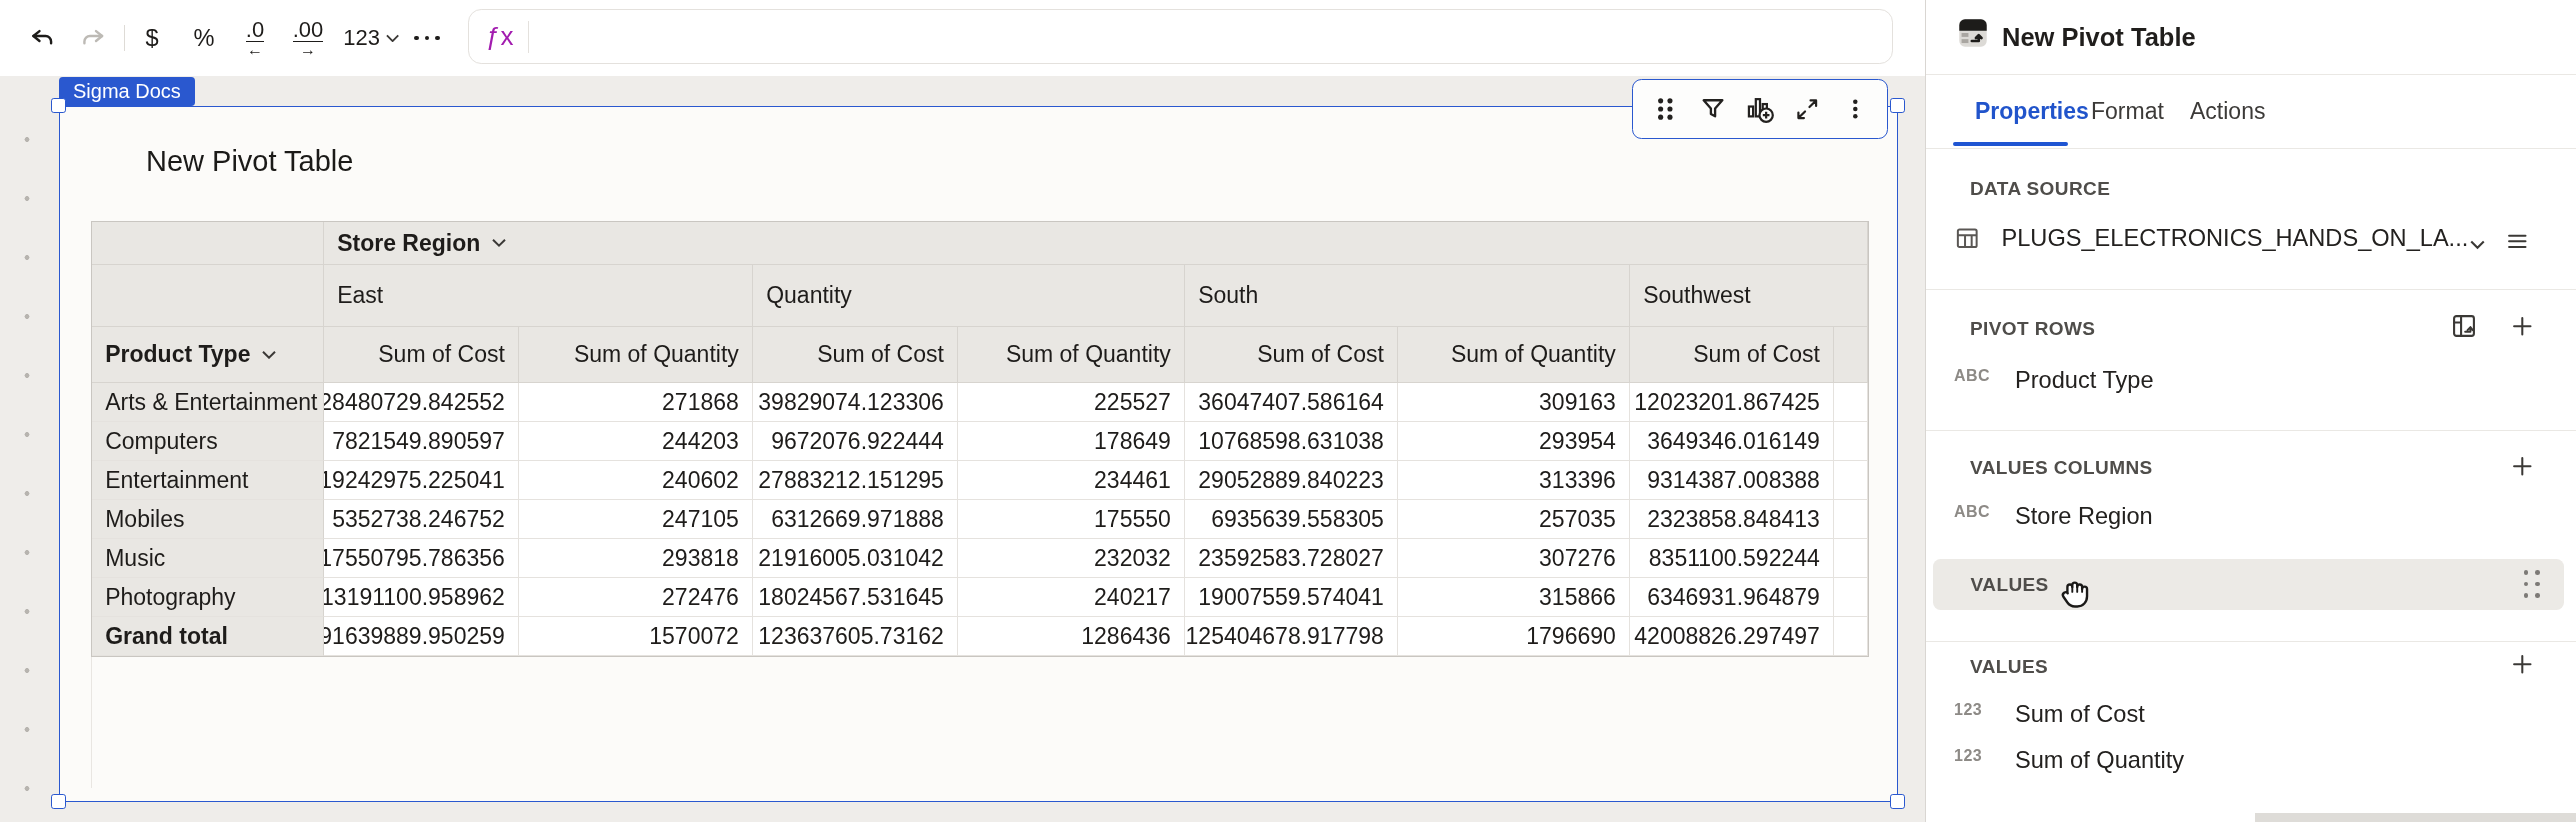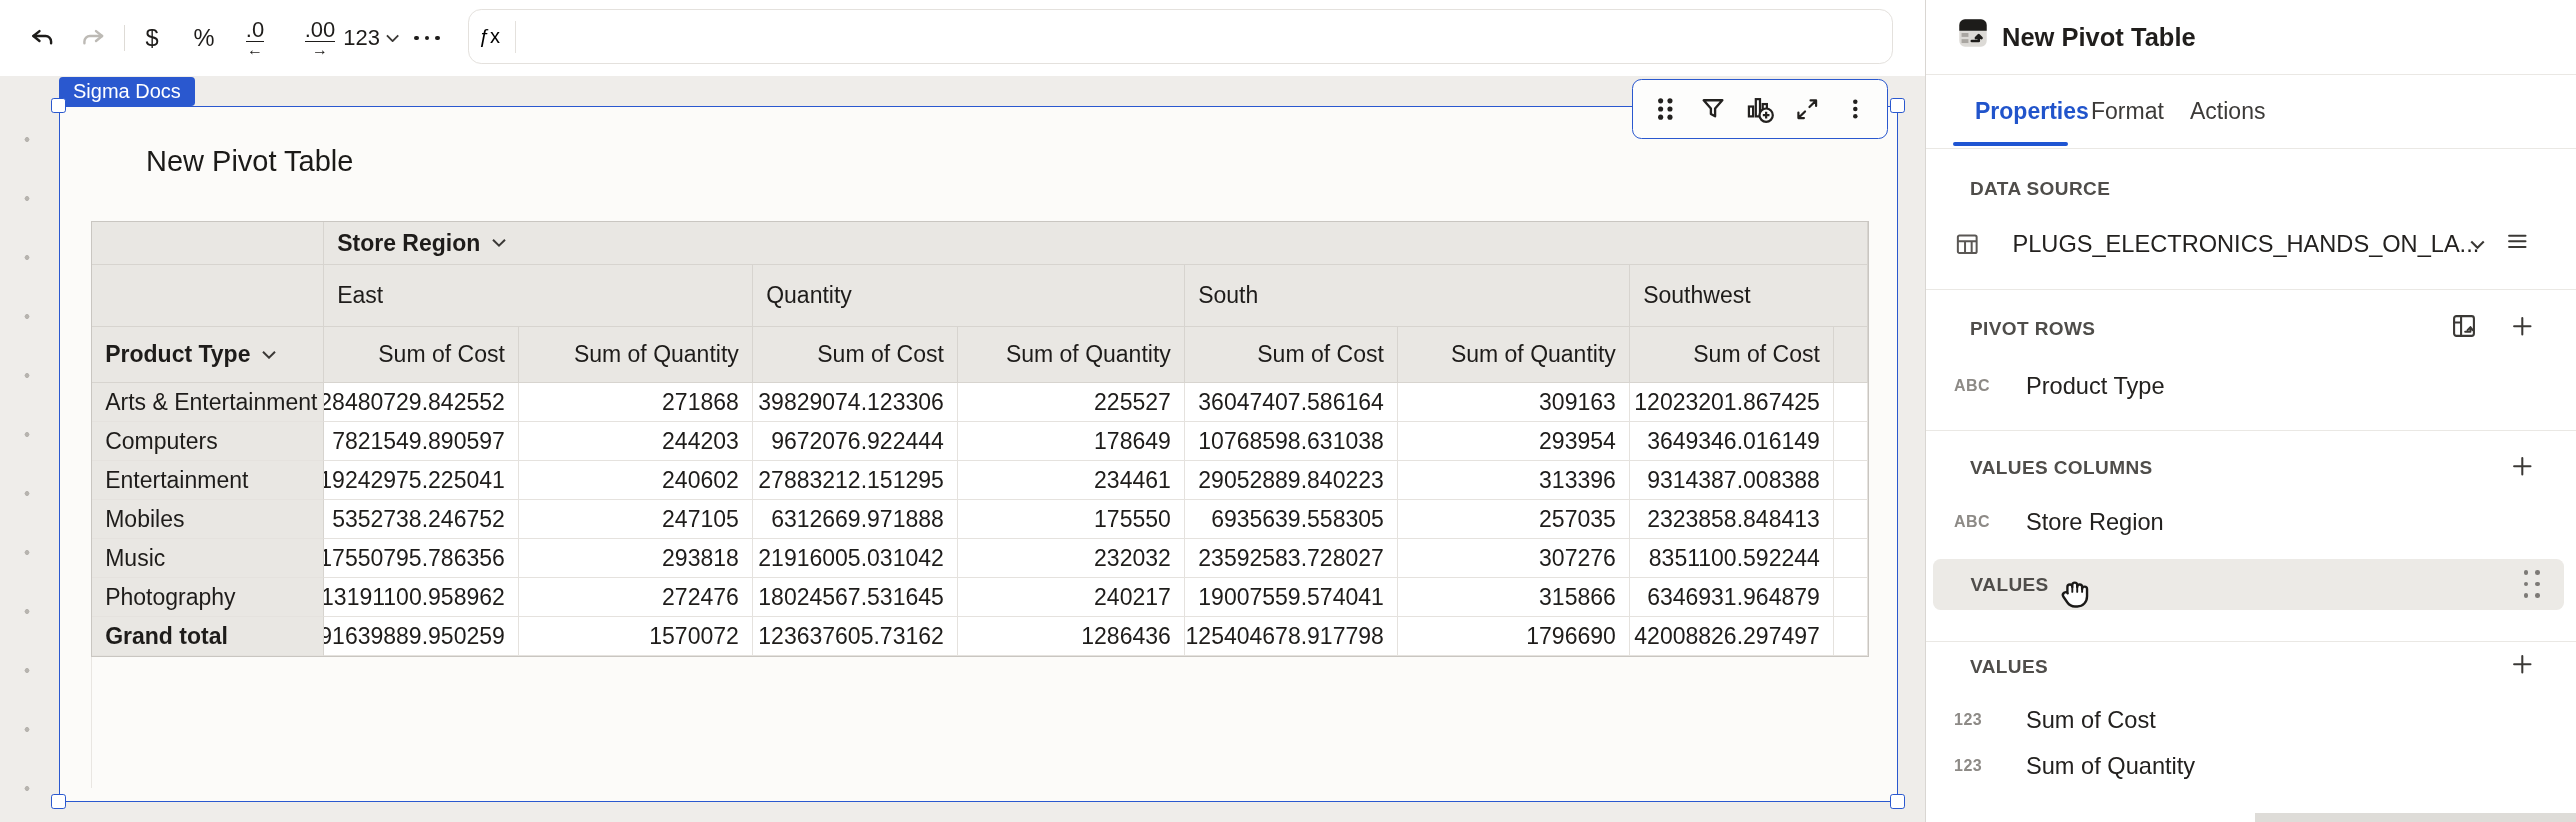--- a/index.html
+++ b/index.html
@@ -26,21 +26,21 @@
   .tbtn{position:absolute;top:19px;width:38px;height:38px;display:flex;align-items:center;justify-content:center;border-radius:5.7px;color:var(--ink);font-size:23.6px;}
   .tbtn.disabled{color:#bdbab5;}
   .vdiv{position:absolute;top:24.6px;width:0.9px;height:26.5px;background:#dedbd6;}
   .decbtn{display:flex;flex-direction:column;align-items:center;line-height:1;font-size:22px;}
   .decbtn .u{border-bottom:1.9px solid currentColor;padding-bottom:0.9px;}
   .decbtn .ar{font-size:16px;margin-top:-0.9px;}
   .numfmt{display:flex;align-items:center;gap:5.7px;font-size:22px;}
   .moredots{display:flex;gap:5.7px;}
   .moredots i{width:4.7px;height:4.7px;border-radius:50%;background:var(--ink);}
   .fxbar{position:absolute;left:468px;top:9.4px;width:1425px;height:55px;border:1.9px solid #e4e1dd;border-radius:13.2px;background:#fff;display:flex;align-items:center;}
-  .fxbar .fxg{font-size:20px;margin-left:10px;color:#000000;}
+  .fxbar .fxg{font-size:26px;margin-left:17px;color:#a21caf;}
   .fxbar .fxdiv{width:0.9px;height:32px;background:#e4e1dd;margin-left:15px;}
 
   
   .canvas{position:absolute;left:0;top:76px;width:1925px;height:747px;background:var(--canvas);}
   .dotcol{position:absolute;left:23px;top:34px;width:7.6px;height:703px;
     background:radial-gradient(circle,#b7b4af 2.1px,transparent 2.6px) 50% 0/7.6px 59px repeat-y;}
 
   .doc-chip{position:absolute;left:59px;top:77px;height:29px;padding:0 14px;background:var(--blue);color:#fff;
     font-size:20px;display:flex;align-items:center;border-radius:3.8px 3.8px 3.8px 0;z-index:4;}
 
@@ -72,21 +72,21 @@
 
   
   .panel{position:absolute;left:1925px;top:0;width:651px;height:822px;background:#fff;border-left:0.9px solid #d9d6d2;}
   .panel .sep{position:absolute;left:0;width:651px;height:0.9px;background:var(--sep);}
   .ptitle-icon{position:absolute;left:31px;top:17px;}
   .ptitle{position:absolute;left:76px;top:23px;font-size:25.5px;font-weight:600;color:#201e1c;}
   .tab{position:absolute;top:98px;font-size:23px;color:#3c3a38;}
   .tab.active{color:#2154cb;font-weight:700;}
   .tab-underline{position:absolute;left:27px;top:142px;width:115px;height:3.8px;background:#1f55d2;border-radius:1.9px;}
   .seclabel{position:absolute;left:28px;font-size:19px;font-weight:700;color:var(--gray-label);letter-spacing:0.4px;margin-left:16px;}
-  .item-row{position:absolute;left:28px;display:flex;align-items:center;gap:32px;height:38px;}
+  .item-row{position:absolute;left:28px;display:flex;gap:21px;height:38px;}
   .type-badge{font-size:16px;font-weight:700;color:var(--type-gray);letter-spacing:0.5px;width:40px;flex:none;}
   .item-name{font-size:23.6px;color:#23211f;}
   .right-icon{position:absolute;display:flex;align-items:center;justify-content:center;width:32px;height:32px;color:#3b3936;}
   .values-chip{position:absolute;left:6.6px;top:559px;width:631px;height:51px;background:var(--chipgray);border-radius:7.6px;}
   .values-chip .seclabel{position:static;}
   .chip-inner{display:flex;align-items:center;justify-content:space-between;height:100%;padding:0 23px 0 22px;}
   .dragdots{display:grid;grid-template-columns:repeat(2,5.7px);grid-auto-rows:5.7px;gap:5.7px;}
   .dragdots i{width:4.7px;height:4.7px;border-radius:50%;background:#7d7a76;}
   .cursor-hand{position:absolute;left:123px;top:13.2px;z-index:9;}
   .scroll-thumb{position:absolute;left:329px;top:813px;width:322px;height:9.4px;background:#dedcd8;}
@@ -114,21 +114,21 @@
     </div>
   <div class="tbtn" style="left:185px">
       <span>%</span>
     </div>
   <div class="tbtn" style="left:236px">
     <span class="decbtn">
         <span class="u">.0</span>
         <span class="ar">←</span>
       </span>
   </div>
-  <div class="tbtn" style="left:301px">
+  <div class="tbtn" style="left:289px">
     <span class="decbtn">
         <span class="u">.00</span>
         <span class="ar">→</span>
       </span>
   </div>
   <div class="tbtn" style="left:335px;width:72px">
     <span class="numfmt">
         <span>123</span>
     <svg width="13.2" height="8.5" viewBox="0 0 14 9" fill="none" stroke="#3b3936" stroke-width="2">
           <path d="M1 1.5 7 7.5 13 1.5"></path>

